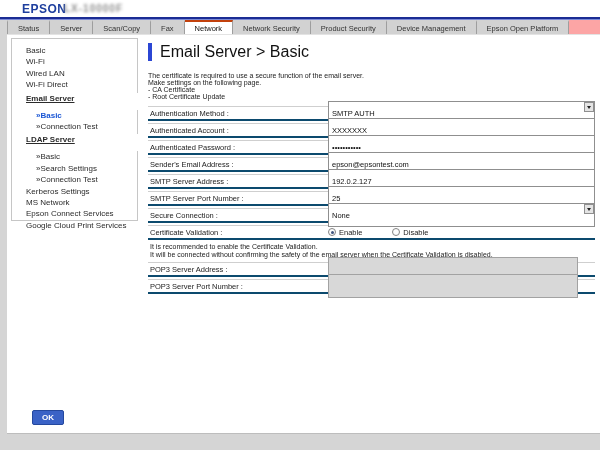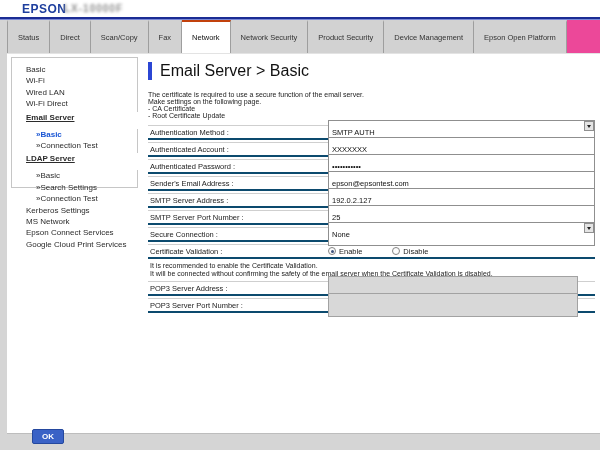--- a/index.html
+++ b/index.html
@@ -28,40 +28,40 @@
 
   
   .page {
     position:absolute; left:7px; top:20px; width:593px; height:413px;
     background:#ffffff;
     box-shadow:0 1px 0 #bdbdbd;
   }
 
   
   .tabbar {
-    display:flex; align-items:stretch; height:34px; background:#ec4899;
+    display:flex; align-items:stretch; height:15px; background:#fca5a5;
     border-bottom:1px solid #e3e3e3;
   }
   .tab {
     display:flex; align-items:center; justify-content:center;
     padding:0 10px; font-size:7.5px; color:#333;
     background:#d2d2d2; border-right:1px solid #9e9e9e; border-top:2px solid #d2d2d2;
     cursor:pointer; white-space:nowrap;
   }
   .tab:first-child { border-left:1px solid #9e9e9e; }
   .tab.active {
     background:#ffffff; border-top:2px solid #c2410c; font-weight:normal; color:#111;text-align:center;
   }
 
   
   .content { position:relative; width:593px; height:395px; }
 
   
   .sidebar {
-    position:absolute; left:4px; top:3px; width:127px; height:131px;
+    position:absolute; left:4px; top:3px; width:127px; height:183px;
     background:#ffffff; border:1px solid #c6c6c6;
     padding:6px 4px 4px 14px; font-size:8px; color:#2b2b2b;
   }
   .side-item { line-height:11.4px; cursor:pointer; white-space:nowrap; }
   .side-item.header { font-weight:bold; text-decoration:underline; margin-top:2px; }
   .side-item.sub { padding-left:10px; }
   .side-item.active { color:#1a56d4; font-weight:bold; }
 
   
   .main {
@@ -128,21 +128,21 @@
   <span class="logo">EPSON</span>
   <span class="model">LX-10000F</span>
 </div>
 <div class="hline-dark"></div>
 <div class="hline-light"></div>
 
 <div class="page">
 
   <div class="tabbar">
     <div class="tab">Status</div>
-    <div class="tab">Direct</div>
+    <div class="tab">Server</div>
     <div class="tab">Scan/Copy</div>
     <div class="tab">Fax</div>
     <div class="tab active">Network</div>
     <div class="tab">Network Security</div>
     <div class="tab">Product Security</div>
     <div class="tab">Device Management</div>
     <div class="tab">Epson Open Platform</div>
   </div>
 
   <div class="content">

